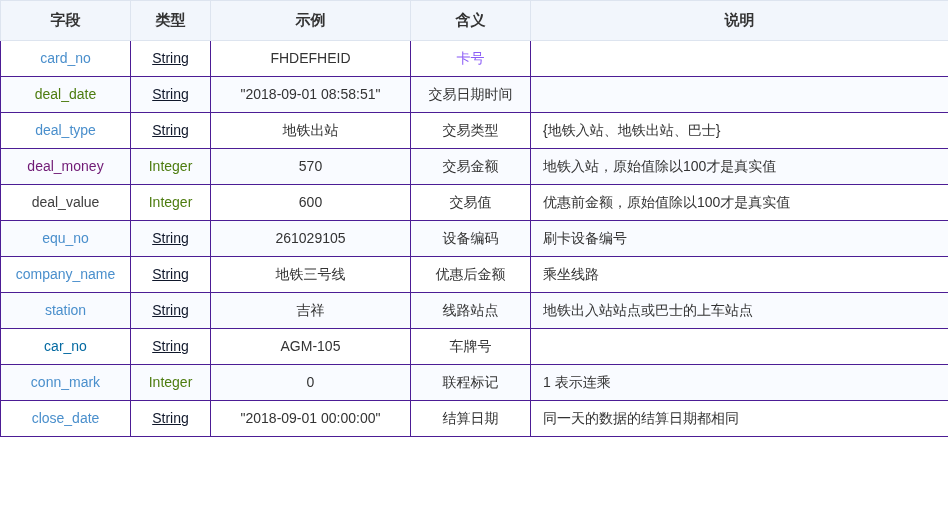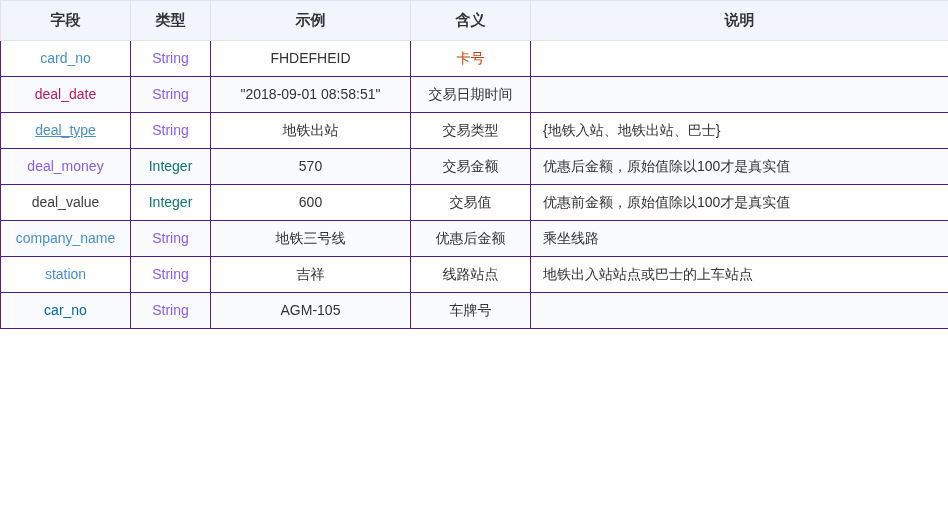--- a/index.html
+++ b/index.html
@@ -53,29 +53,30 @@
 
     tbody tr:nth-child(odd) {
       background-color: #fff;
     }
 
     tbody tr:nth-child(even) {
       background-color: #f9fbff;
     }
 
     .type-string {
-      color: #8b5cf6;
+      color: #0f172a;
+      text-decoration: underline;
     }
 
     .type-integer {
-      color: #0f766e;
+      color: #4d7c0f;
     }
 
     .meaning-red {
-      color: #c2410c;
+      color: #8b5cf6;
     }
 
     .desc-left {
       text-align: left;
       padding-left: 12px;
       margin-top: 8px;
     }
   </style>
 </head>
 <body>
@@ -100,46 +101,53 @@
     </thead>
     <tbody id="table-body">
     <tr>
           <td style="color: rgb(74, 143, 204);">card_no</td>
           <td class="type-string">String</td>
           <td>FHDEFHEID</td>
           <td class="meaning-red">卡号</td>
           <td class="desc-left"></td>
         </tr>
         <tr>
-          <td style="color: #be185d;">deal_date</td>
+          <td style="color: #4d7c0f;">deal_date</td>
           <td class="type-string">String</td>
           <td>"2018-09-01 08:58:51"</td>
           <td>交易日期时间</td>
           <td class="desc-left"></td>
         </tr>
         <tr>
-          <td style="color: rgb(74, 143, 204); text-decoration: underline;">deal_type</td>
+          <td style="color: rgb(74, 143, 204);">deal_type</td>
           <td class="type-string">String</td>
           <td>地铁出站</td>
           <td>交易类型</td>
           <td class="desc-left">{地铁入站、地铁出站、巴士}</td>
         </tr>
         <tr>
-          <td style="color: #8b5cf6;">deal_money</td>
+          <td style="color: #701a75;">deal_money</td>
           <td class="type-integer">Integer</td>
           <td>570</td>
           <td>交易金额</td>
-          <td class="desc-left">优惠后金额，原始值除以100才是真实值</td>
+          <td class="desc-left">地铁入站，原始值除以100才是真实值</td>
         </tr>
         <tr>
           <td style="color: #404040;">deal_value</td>
           <td class="type-integer">Integer</td>
           <td>600</td>
           <td>交易值</td>
           <td class="desc-left">优惠前金额，原始值除以100才是真实值</td>
+        </tr>
+        <tr>
+          <td style="color: rgb(74, 143, 204);">equ_no</td>
+          <td class="type-string">String</td>
+          <td>261029105</td>
+          <td>设备编码</td>
+          <td class="desc-left">刷卡设备编号</td>
         </tr>
         <tr>
           <td style="color: rgb(74, 143, 204);">company_name</td>
           <td class="type-string">String</td>
           <td>地铁三号线</td>
           <td>优惠后金额</td>
           <td class="desc-left">乘坐线路</td>
         </tr>
         <tr>
           <td style="color: rgb(74, 143, 204); margin-left: 32px;">station</td>
@@ -148,15 +156,29 @@
           <td>线路站点</td>
           <td class="desc-left">地铁出入站站点或巴士的上车站点</td>
         </tr>
         <tr>
           <td style="color: #0369a1;">car_no</td>
           <td class="type-string">String</td>
           <td>AGM-105</td>
           <td>车牌号</td>
           <td class="desc-left"></td>
         </tr>
+        <tr>
+          <td style="color: rgb(74, 143, 204);">conn_mark</td>
+          <td class="type-integer">Integer</td>
+          <td>0</td>
+          <td>联程标记</td>
+          <td class="desc-left">1 表示连乘</td>
+        </tr>
+        <tr>
+          <td style="color: rgb(74, 143, 204);">close_date</td>
+          <td class="type-string">String</td>
+          <td>"2018-09-01 00:00:00"</td>
+          <td>结算日期</td>
+          <td class="desc-left">同一天的数据的结算日期都相同</td>
+        </tr>
       </tbody>
   </table>
 </div>
 
 </body></html>

